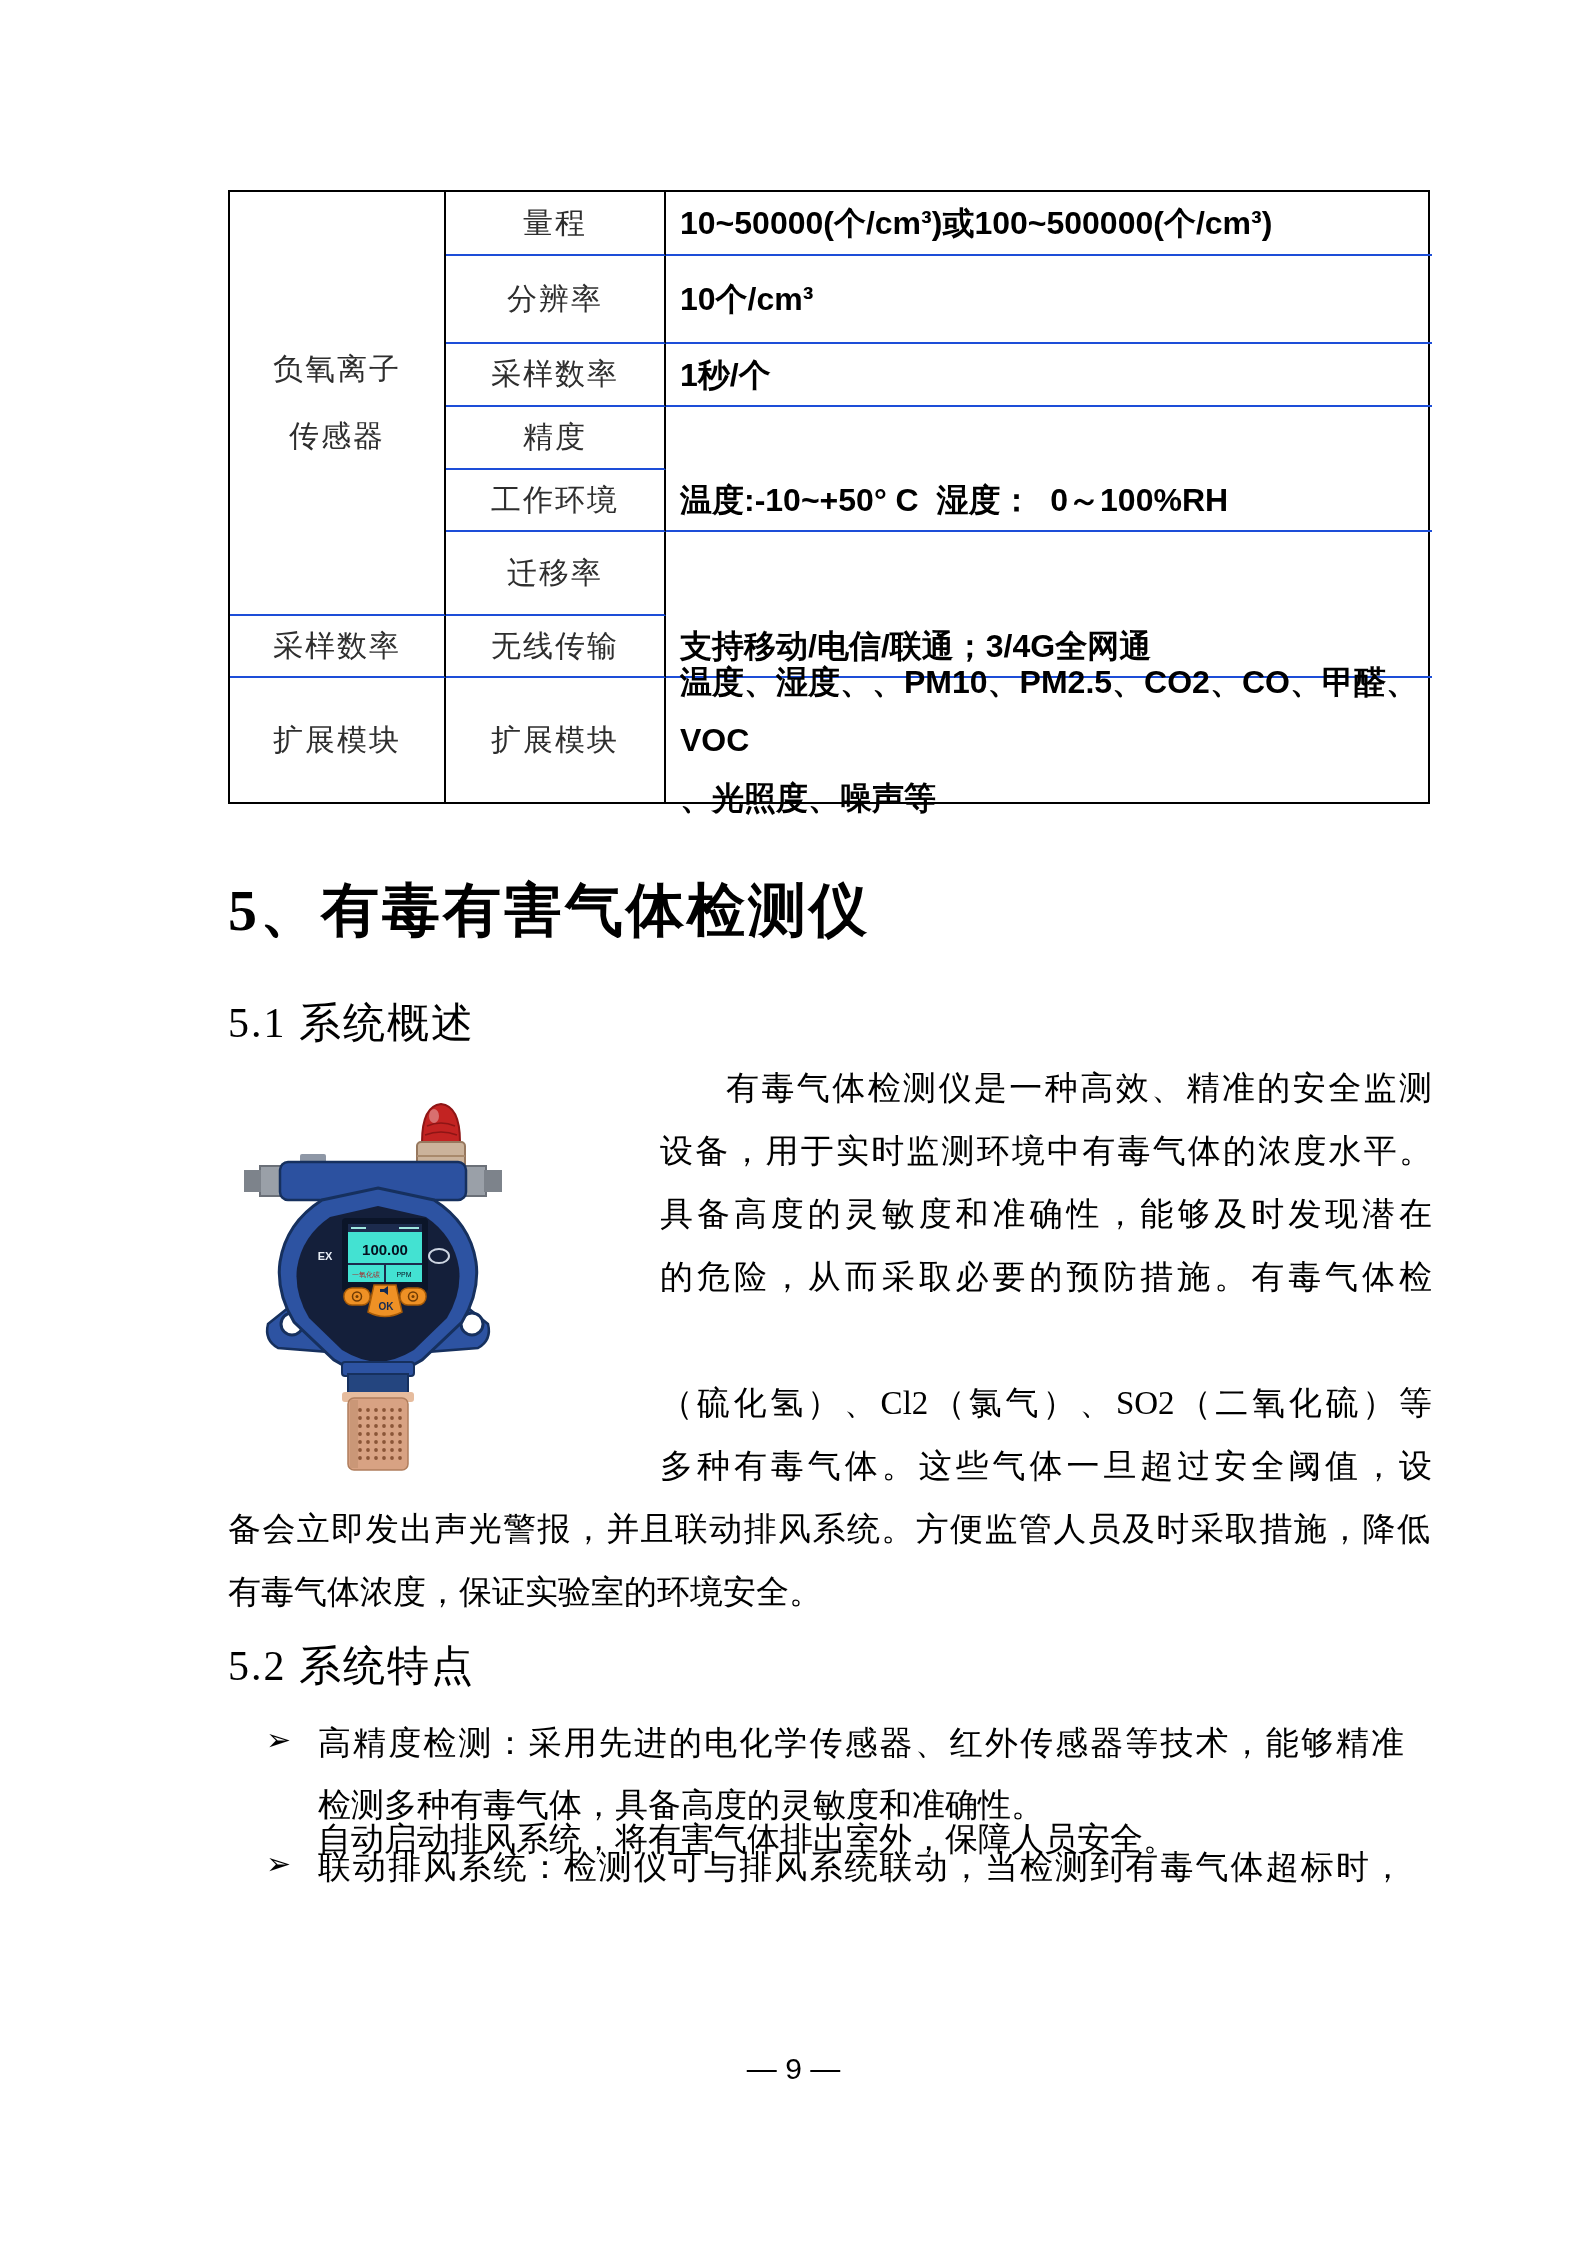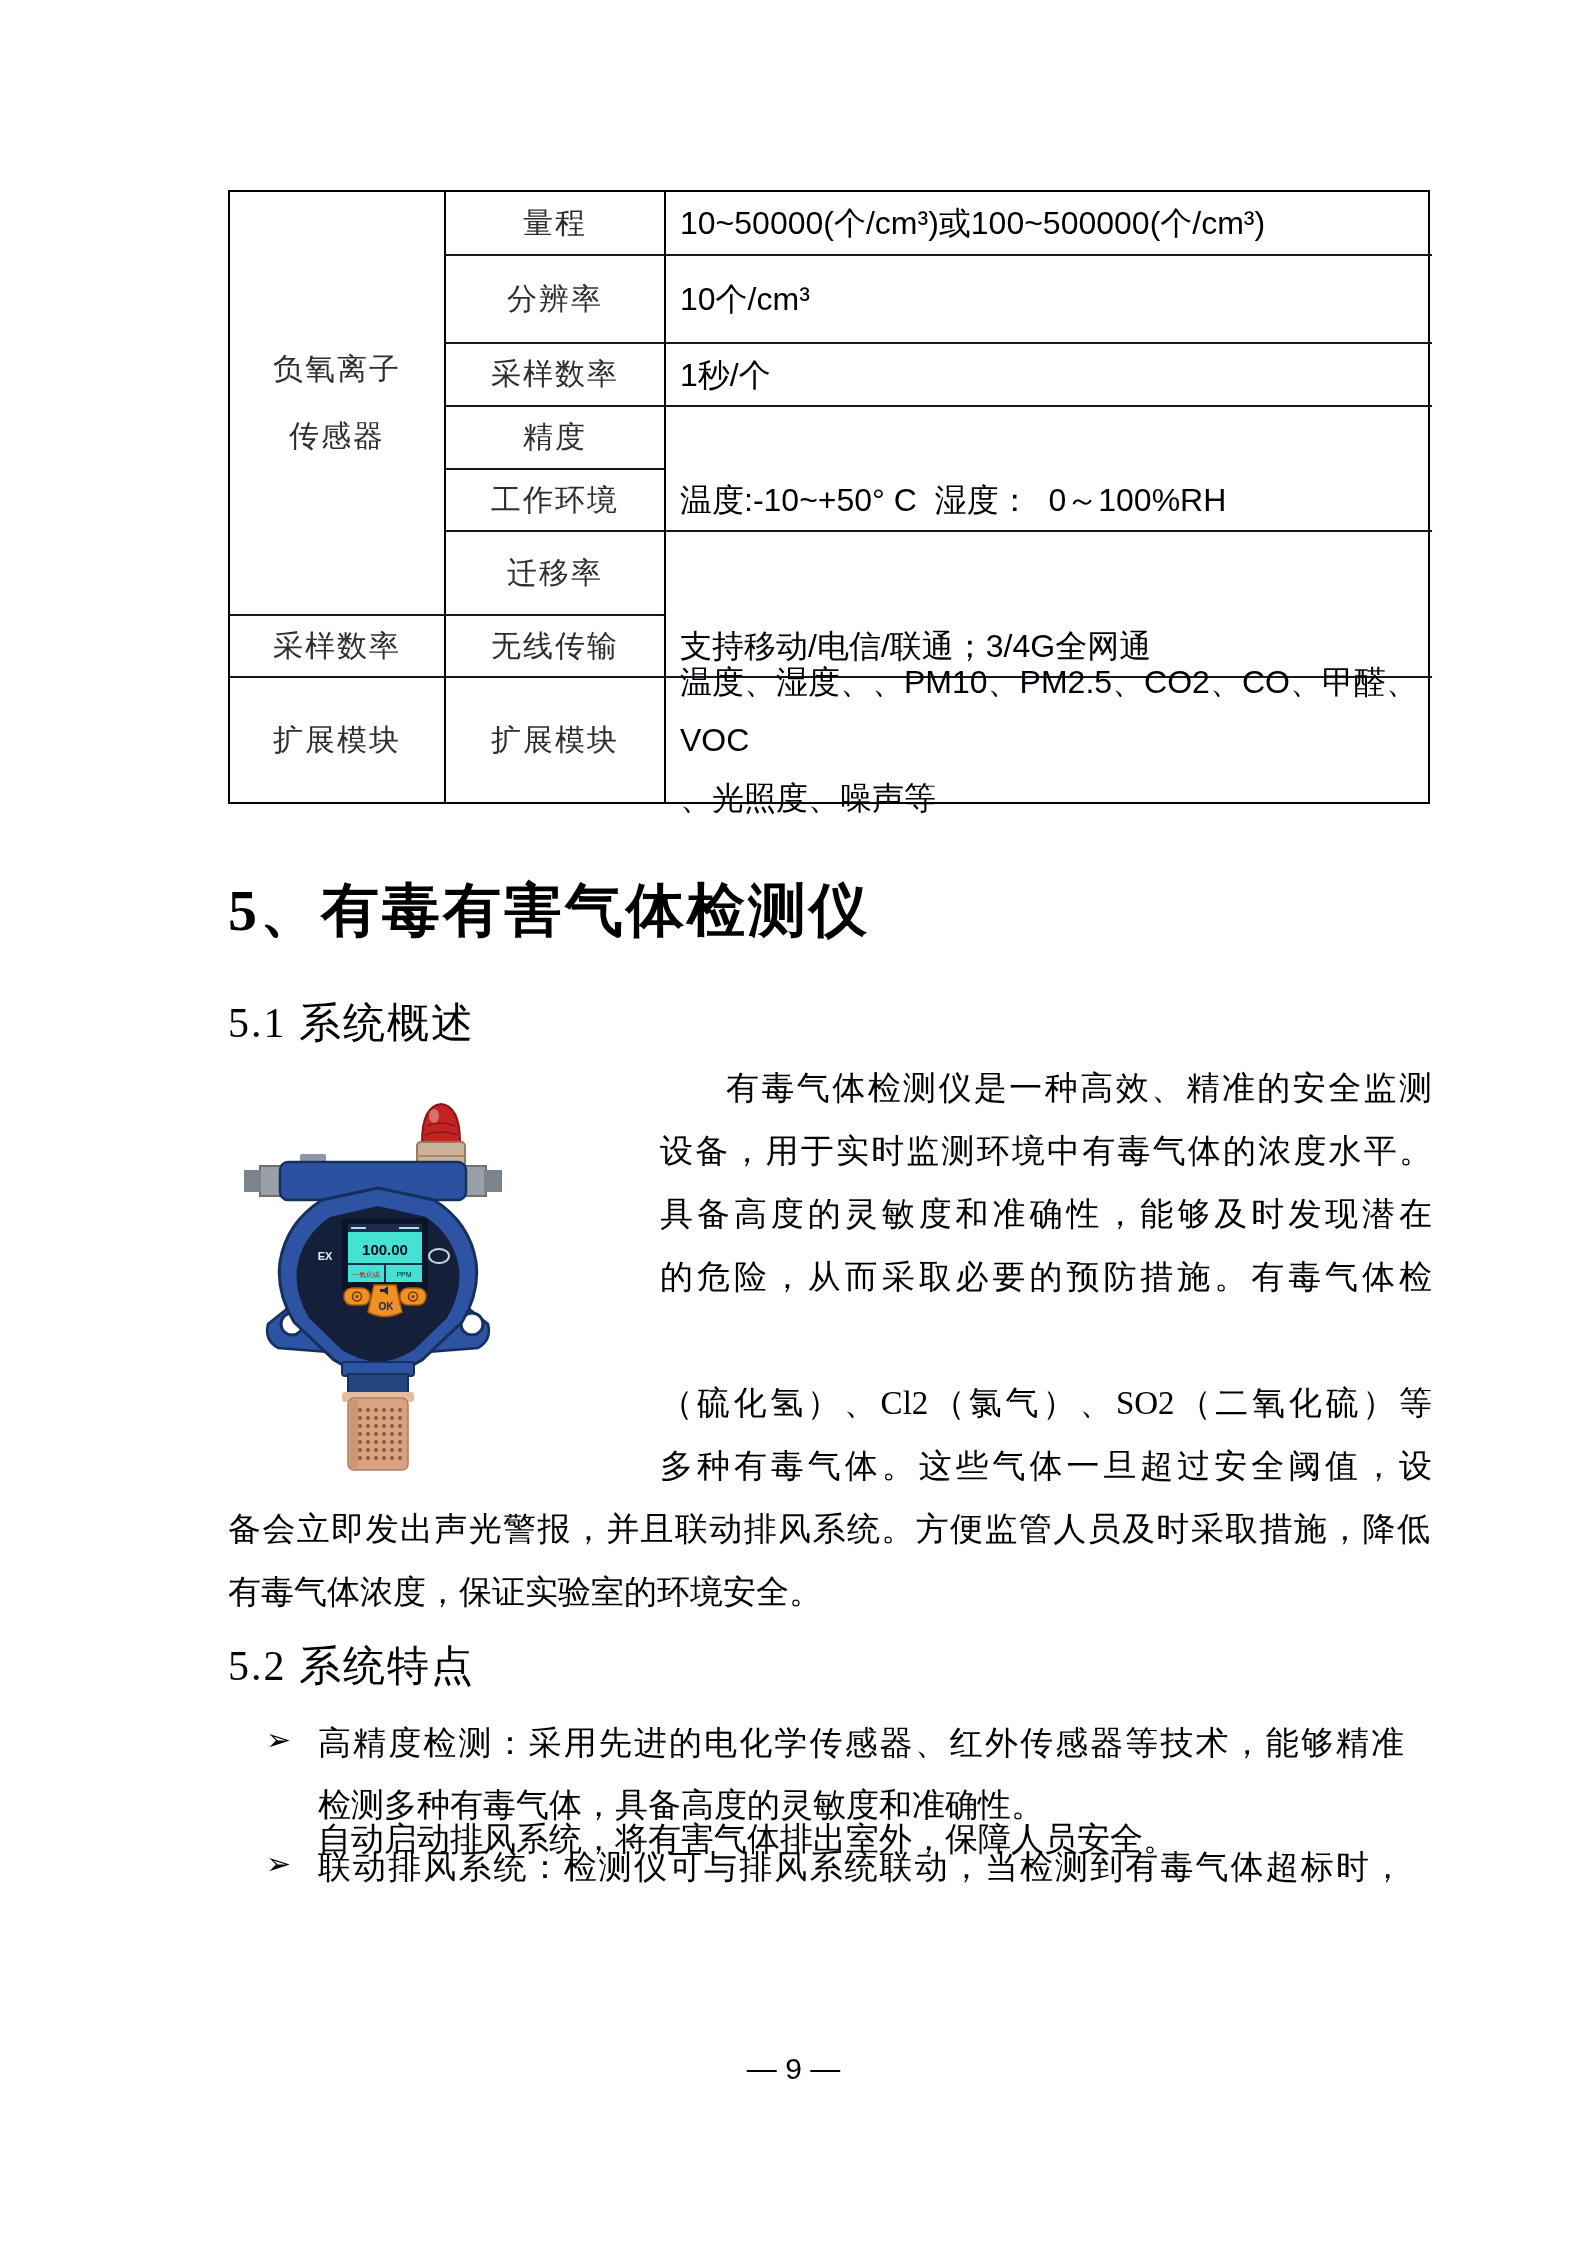--- a/index.html
+++ b/index.html
@@ -3,24 +3,24 @@
 <meta charset="utf-8">
 <style>
   html,body{margin:0;padding:0;background:#fff;}
   .page{position:relative;width:1587px;height:2245px;background:#ffffff;overflow:hidden;
         font-family:"Liberation Serif","DejaVu Serif",serif;color:#000;}
   
   .tbl{position:absolute;left:228px;top:190px;width:1202px;display:grid;
        grid-template-columns:216px 220px 766px;
        grid-template-rows:64px 88px 63px 63px 62px 84px 62px 124px;
        border:2px solid #000;box-sizing:border-box;}
-  .cell{box-sizing:border-box;border-right:2px solid #000;border-bottom:2px solid #0f172a;
+  .cell{box-sizing:border-box;border-right:2px solid #000;border-bottom:2px solid #1d4ed8;
         display:flex;align-items:center;justify-content:center;}
   .cell.value{border-right:none;justify-content:flex-start;padding-left:14px;
-        font-family:"Liberation Sans","DejaVu Sans",sans-serif;font-weight:400;
+        font-family:"Liberation Sans","DejaVu Sans",sans-serif;font-weight:700;
         font-size:32px;white-space:pre-wrap;line-height:56px;}
   .cell.param{font-size:30px;color:#2e2e2e;letter-spacing:2px;}
   .cell.group{font-size:30px;color:#2e2e2e;flex-direction:column;gap:26px;letter-spacing:2px;}
   .cell.nb{border-bottom:none;}
   
   .h1{position:absolute;left:228px;top:872px;font-size:58px;font-weight:700;letter-spacing:3px;}
   .h2{position:absolute;left:228px;top:995px;font-size:42px;letter-spacing:2px;}
   .h3{position:absolute;left:228px;top:1638px;font-size:42px;letter-spacing:2px;}
   .pline{position:absolute;font-size:33px;height:63px;line-height:63px;
          text-align:justify;text-align-last:justify;white-space:nowrap;}

